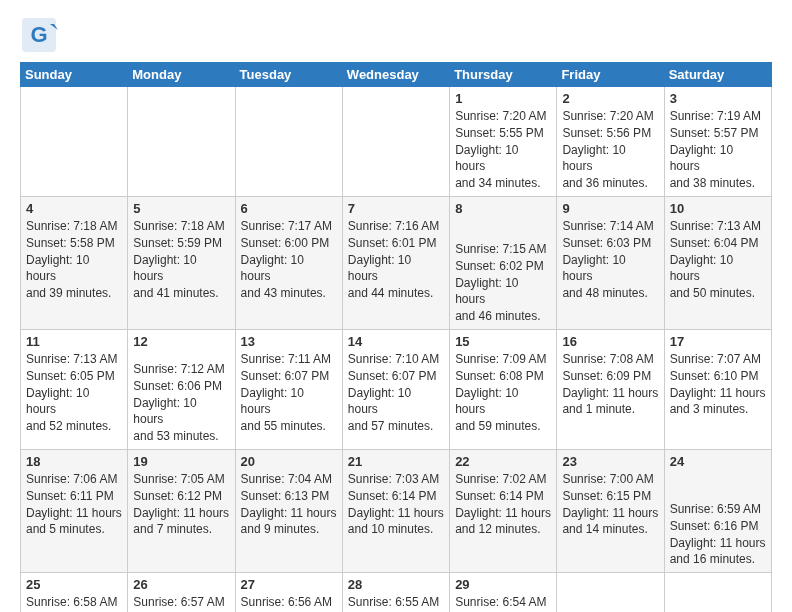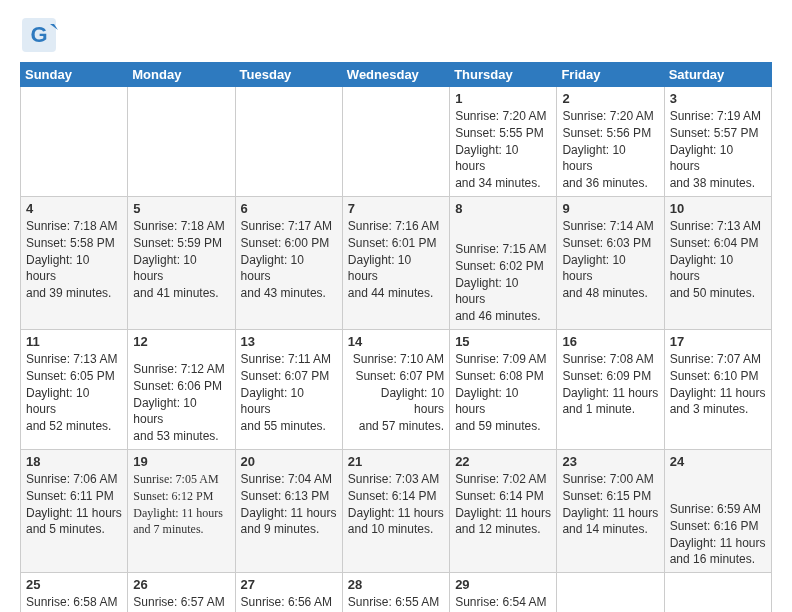--- a/index.html
+++ b/index.html
@@ -213,21 +213,21 @@
         </td>
         <td>
           <span class="day-number">13</span>
           <div class="day-info" style="white-space: pre-line;">Sunrise: 7:11 AM
 Sunset: 6:07 PM
 Daylight: 10 hours
 and 55 minutes.</div>
         </td>
         <td>
           <span class="day-number">14</span>
-          <div class="day-info" style="white-space: pre-line; text-align: right;">Sunrise: 7:10 AM
+          <div class="day-info" style="white-space: pre-line;">Sunrise: 7:10 AM
 Sunset: 6:07 PM
 Daylight: 10 hours
 and 57 minutes.</div>
         </td>
         <td>
           <span class="day-number">15</span>
           <div class="day-info" style="white-space: pre-line;">Sunrise: 7:09 AM
 Sunset: 6:08 PM
 Daylight: 10 hours
 and 59 minutes.</div>
@@ -250,21 +250,21 @@
       <tr>
         <td>
           <span class="day-number">18</span>
           <div class="day-info" style="white-space: pre-line;">Sunrise: 7:06 AM
 Sunset: 6:11 PM
 Daylight: 11 hours
 and 5 minutes.</div>
         </td>
         <td>
           <span class="day-number">19</span>
-          <div class="day-info" style="white-space: pre-line; font-family: Liberation Serif, serif;">Sunrise: 7:05 AM
+          <div class="day-info" style="white-space: pre-line;">Sunrise: 7:05 AM
 Sunset: 6:12 PM
 Daylight: 11 hours
 and 7 minutes.</div>
         </td>
         <td>
           <span class="day-number">20</span>
           <div class="day-info" style="white-space: pre-line;">Sunrise: 7:04 AM
 Sunset: 6:13 PM
 Daylight: 11 hours
 and 9 minutes.</div>

